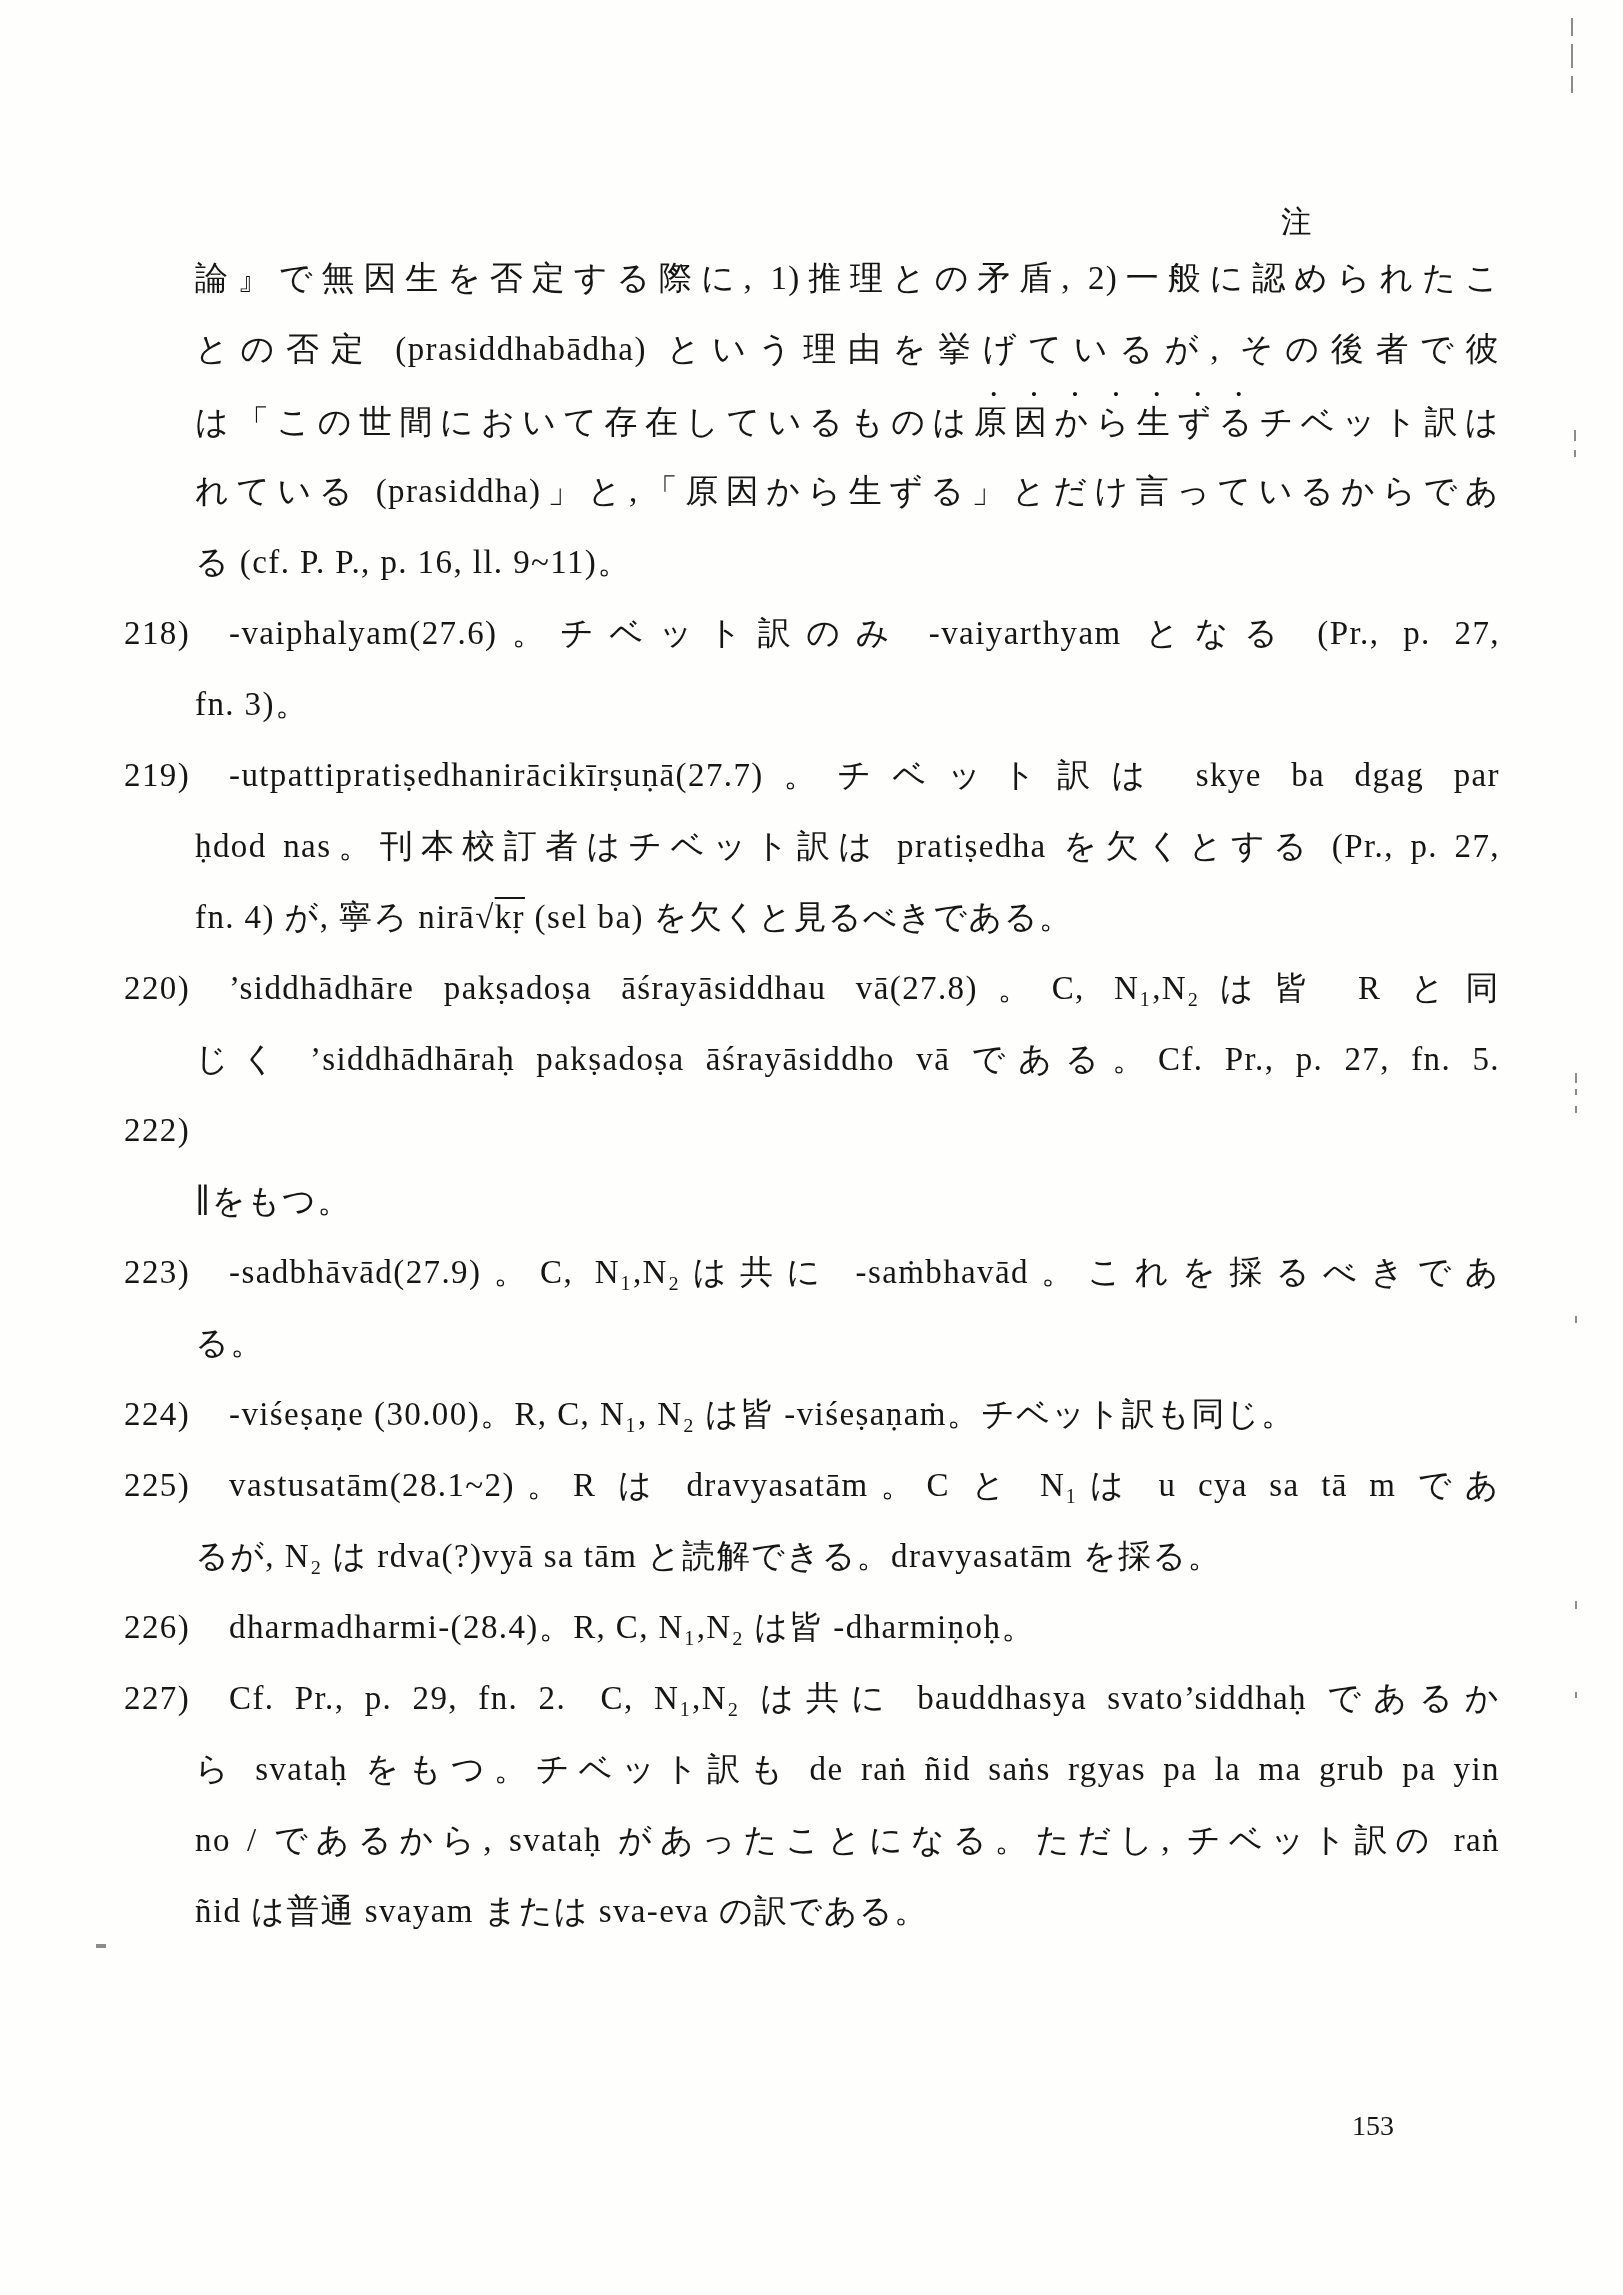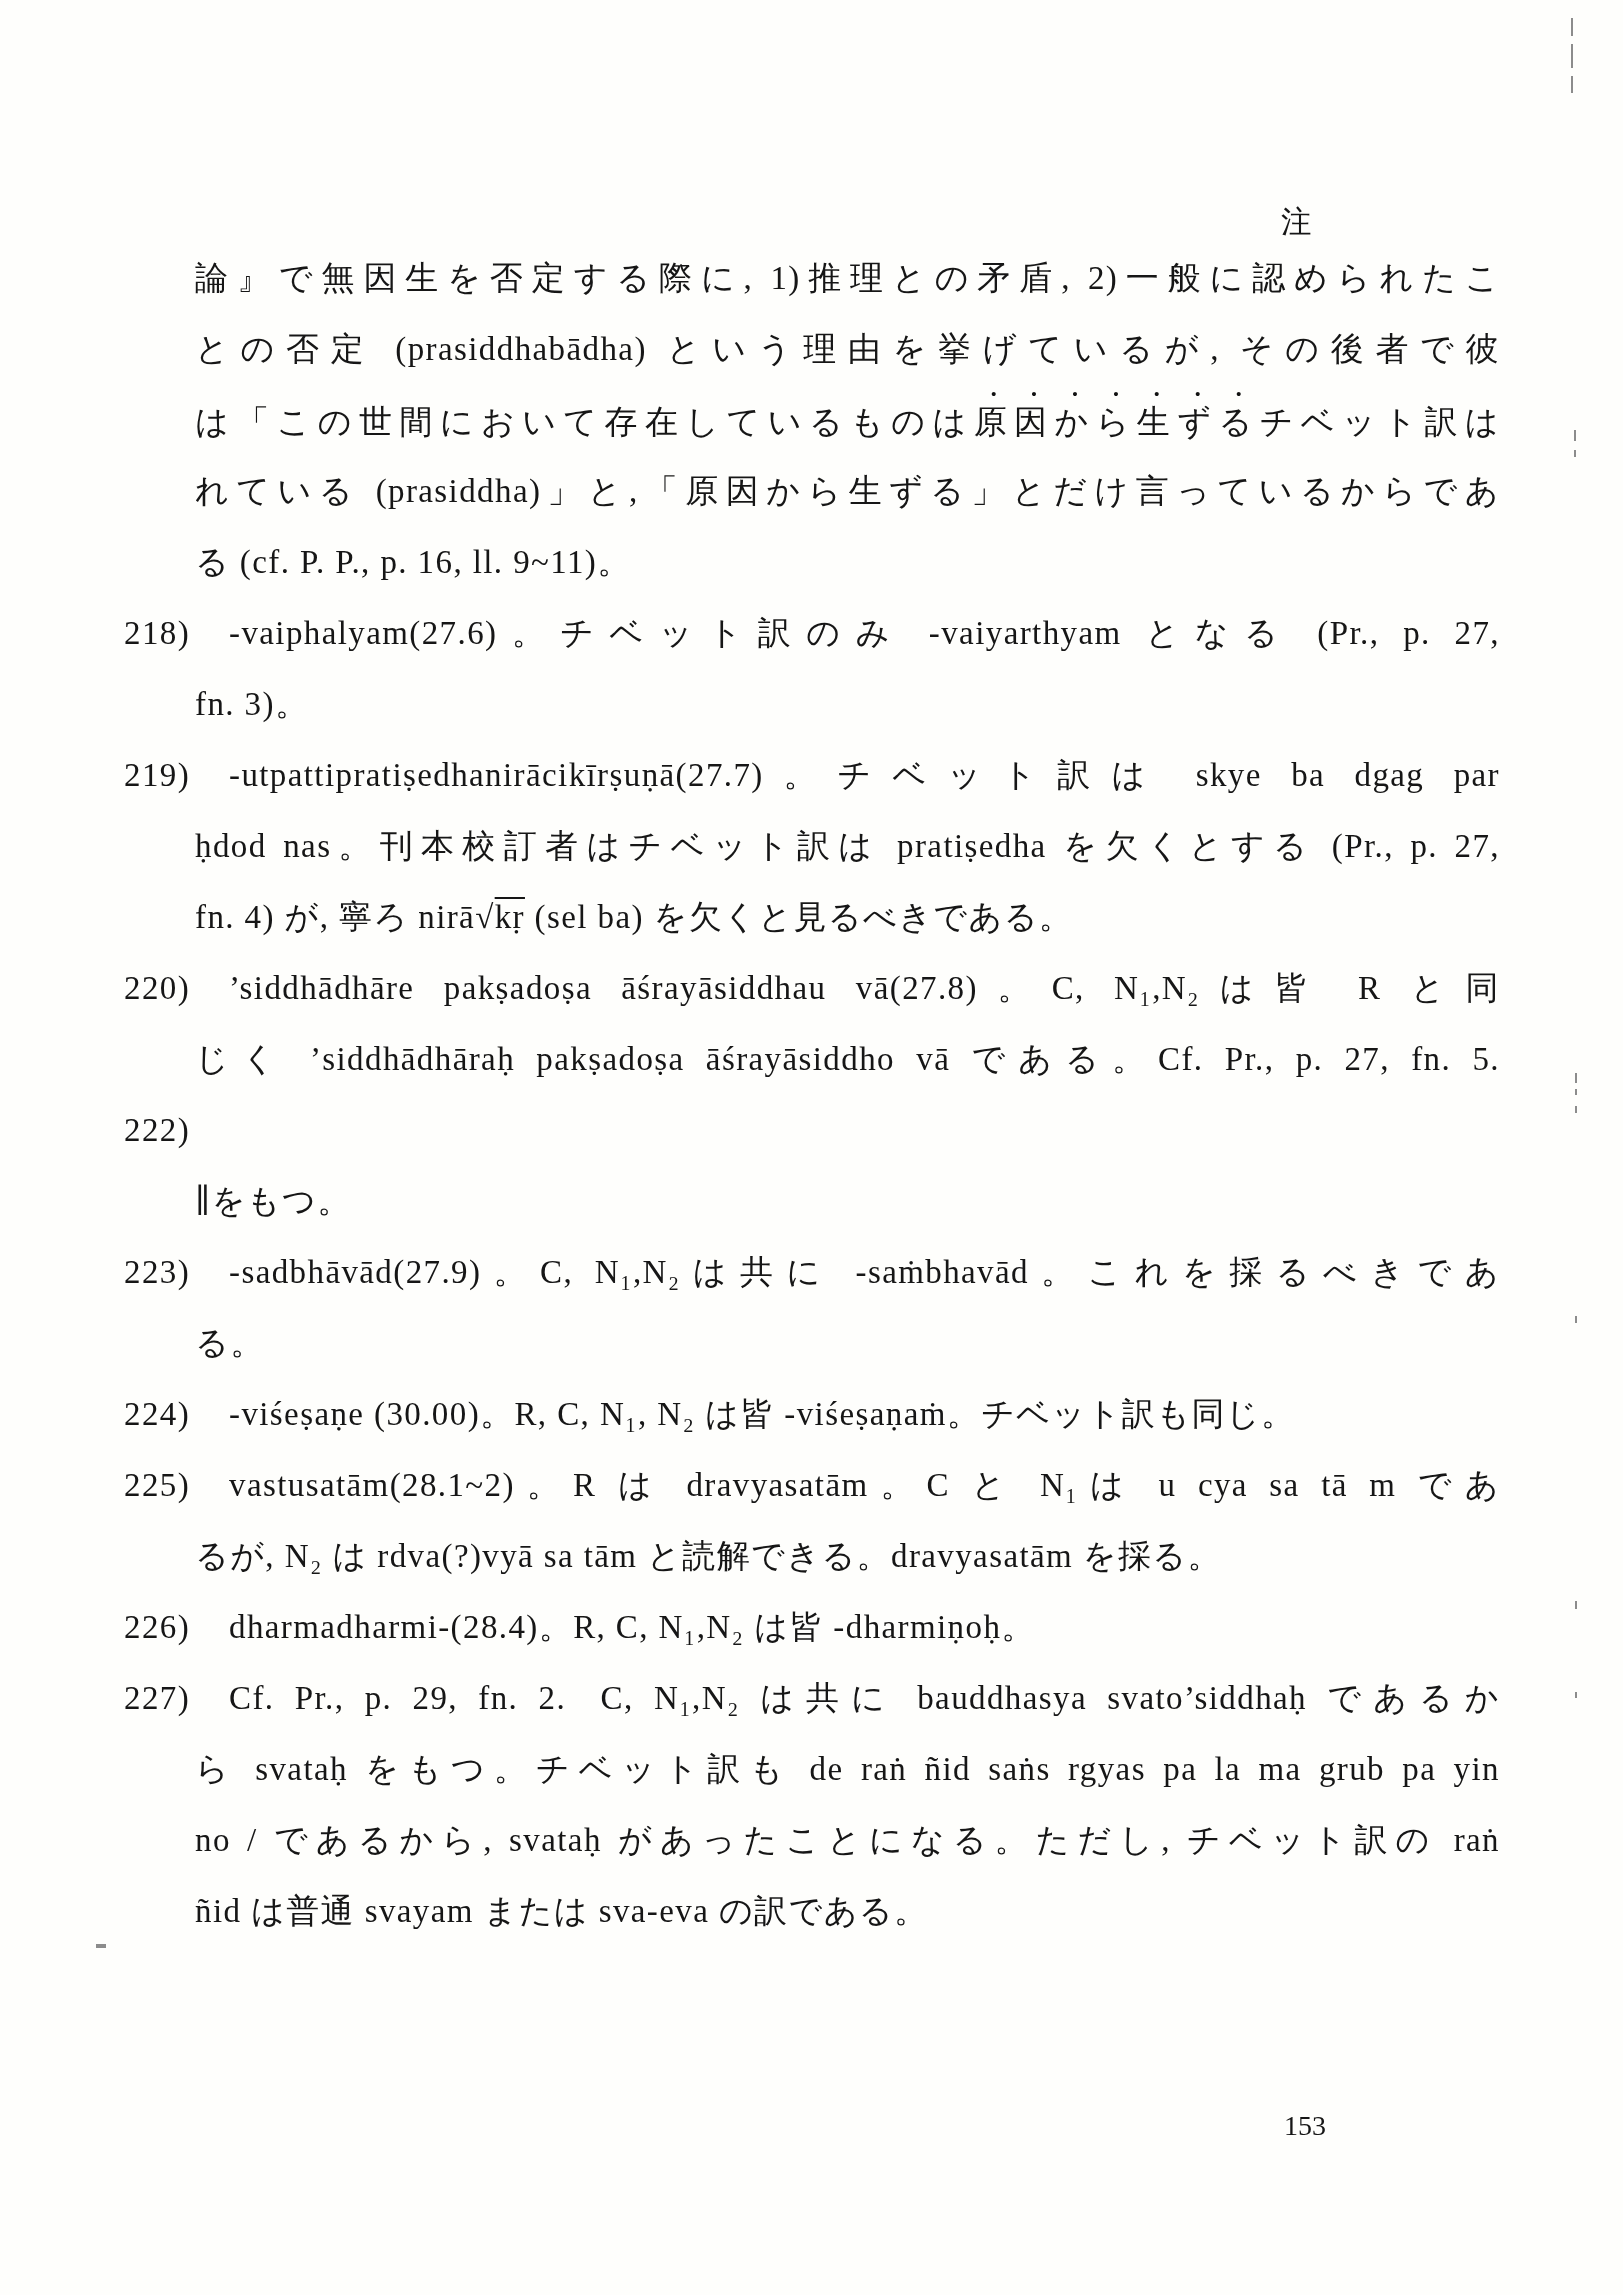--- a/index.html
+++ b/index.html
@@ -59,21 +59,21 @@
     -webkit-text-emphasis: filled dot #111;
     text-emphasis: filled dot #111;
     -webkit-text-emphasis-position: over right;
     text-emphasis-position: over right;
     margin-top: 17px;
   }
   .rad { text-decoration: overline; text-decoration-thickness: 2.1px; margin-top: 43px; }
   .pageno {
     position: absolute;
     top: 2110px;
-    left: 1284px;
+    left: 1352px;
     font-size: 28px;
     line-height: 32px;
   }
   .art {
     position: absolute;
     background: #8c8c8c;
   }
 </style>
 </head>
 <body>

